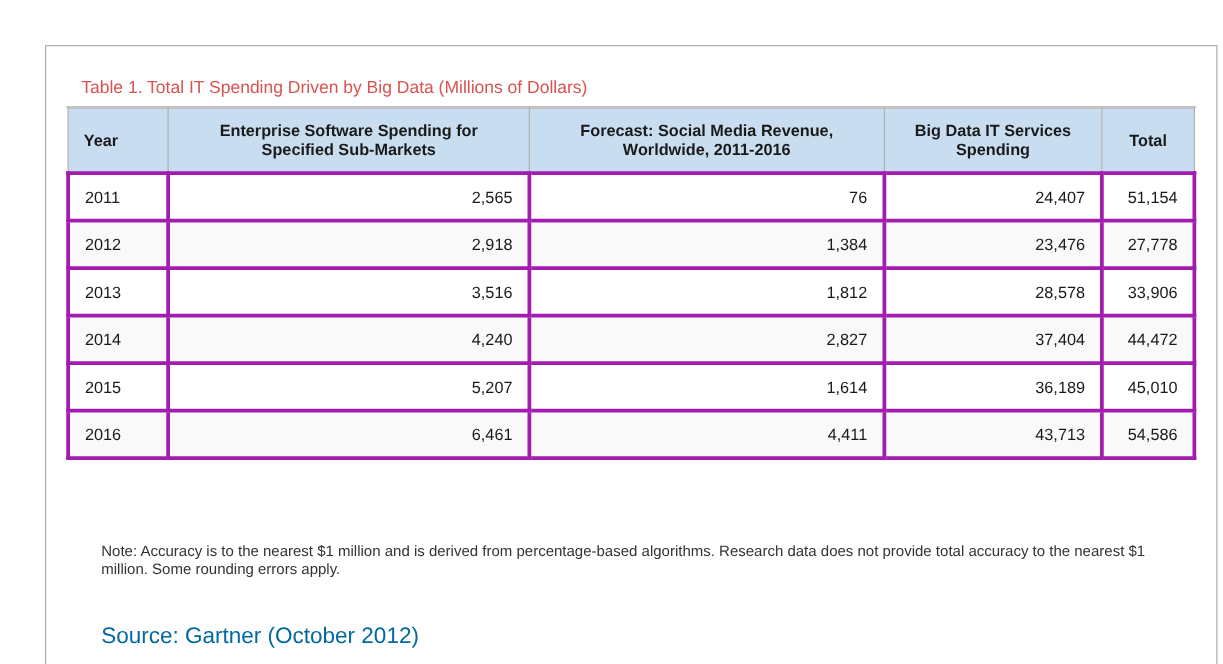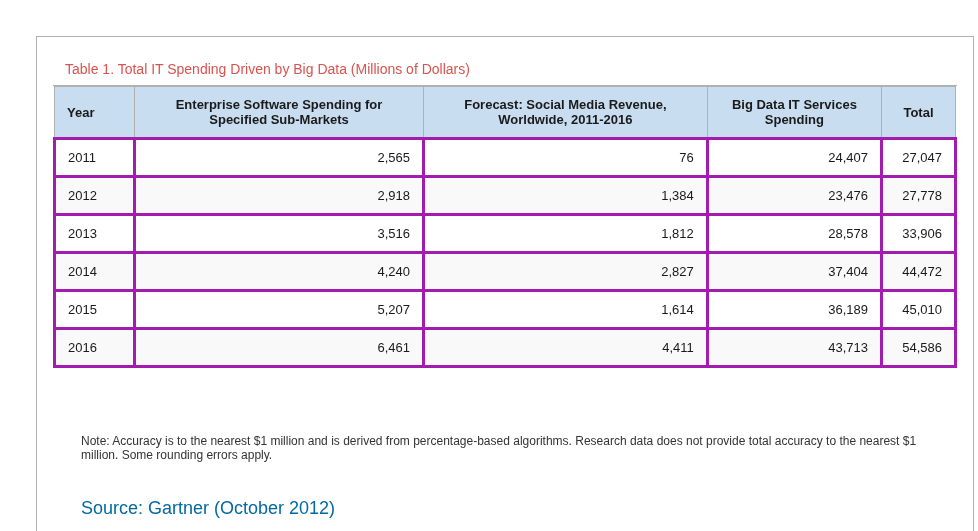--- a/index.html
+++ b/index.html
@@ -85,21 +85,21 @@
         <th>Big Data IT Services Spending</th>
         <th>Total</th>
       </tr>
     </thead>
     <tbody id="table-body">
     <tr style="background-color: rgb(255, 255, 255);">
           <td>2011</td>
           <td>2,565</td>
           <td>76</td>
           <td>24,407</td>
-          <td>27,047</td>
+          <td>51,154</td>
         </tr>
         <tr style="background-color: rgb(249, 249, 249);">
           <td>2012</td>
           <td>2,918</td>
           <td>1,384</td>
           <td>23,476</td>
           <td>27,778</td>
         </tr>
         <tr style="background-color: rgb(255, 255, 255);">
           <td>2013</td>

